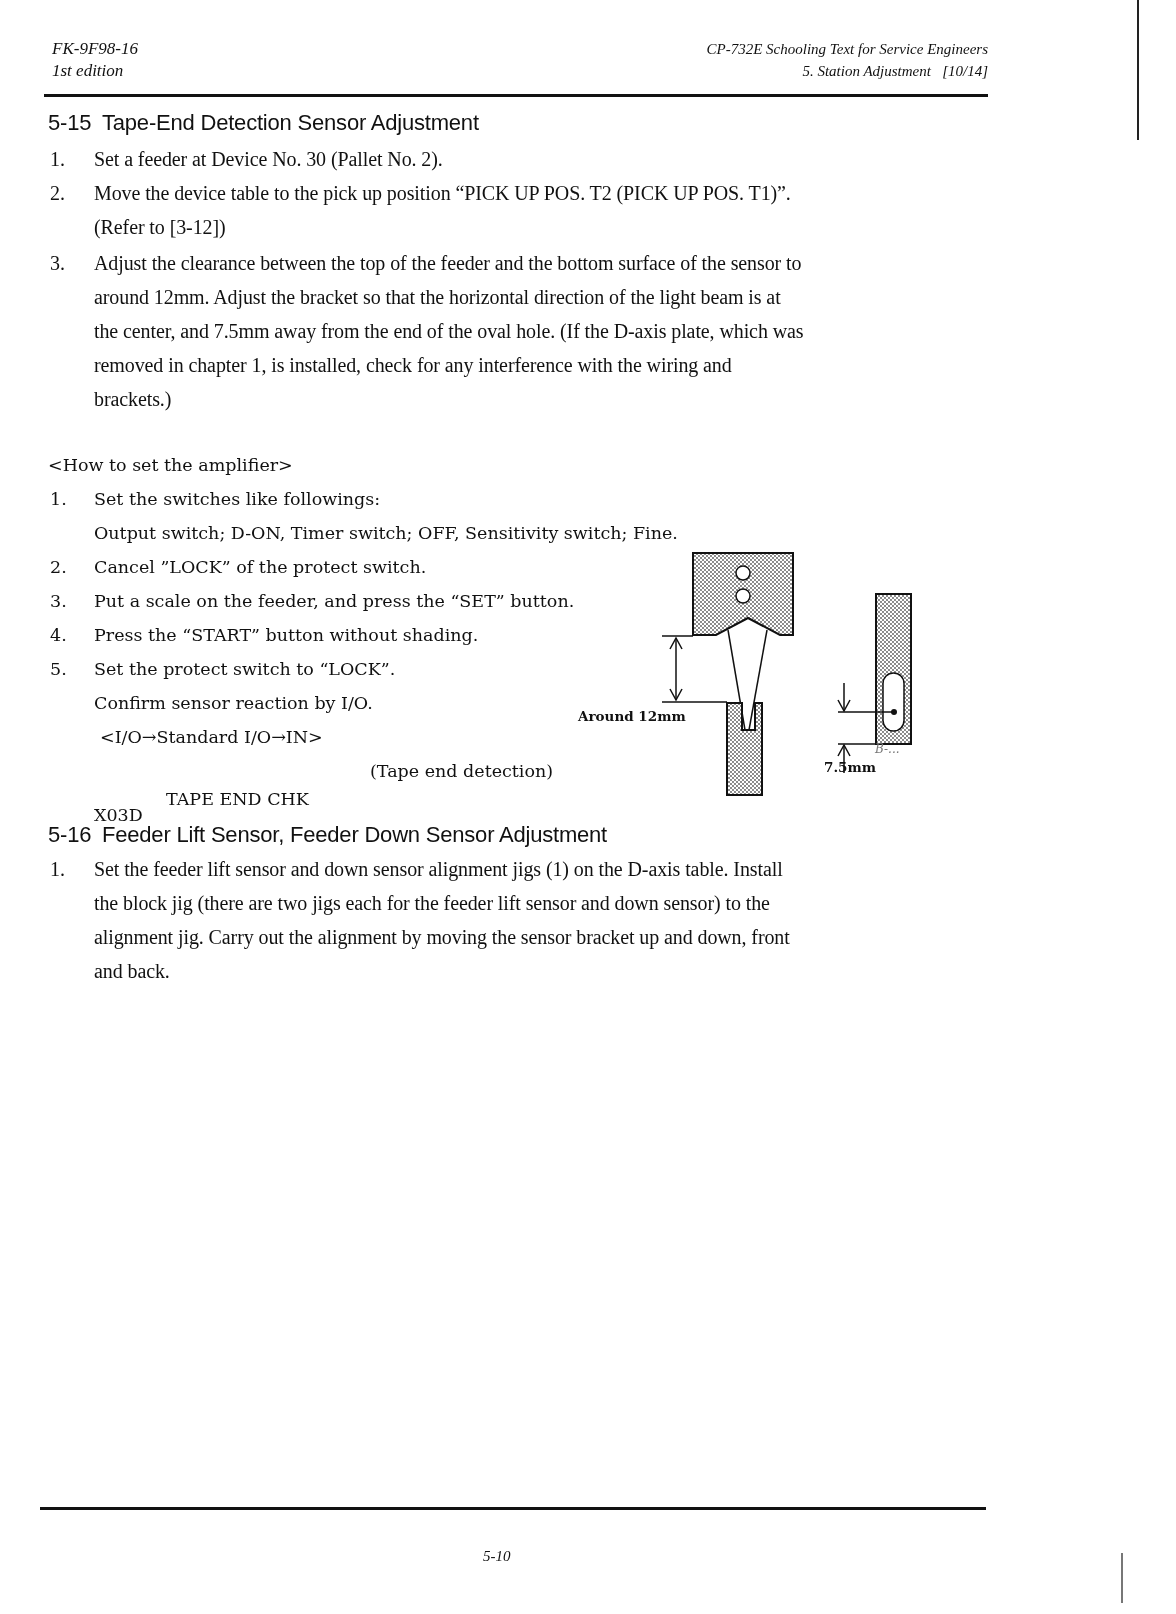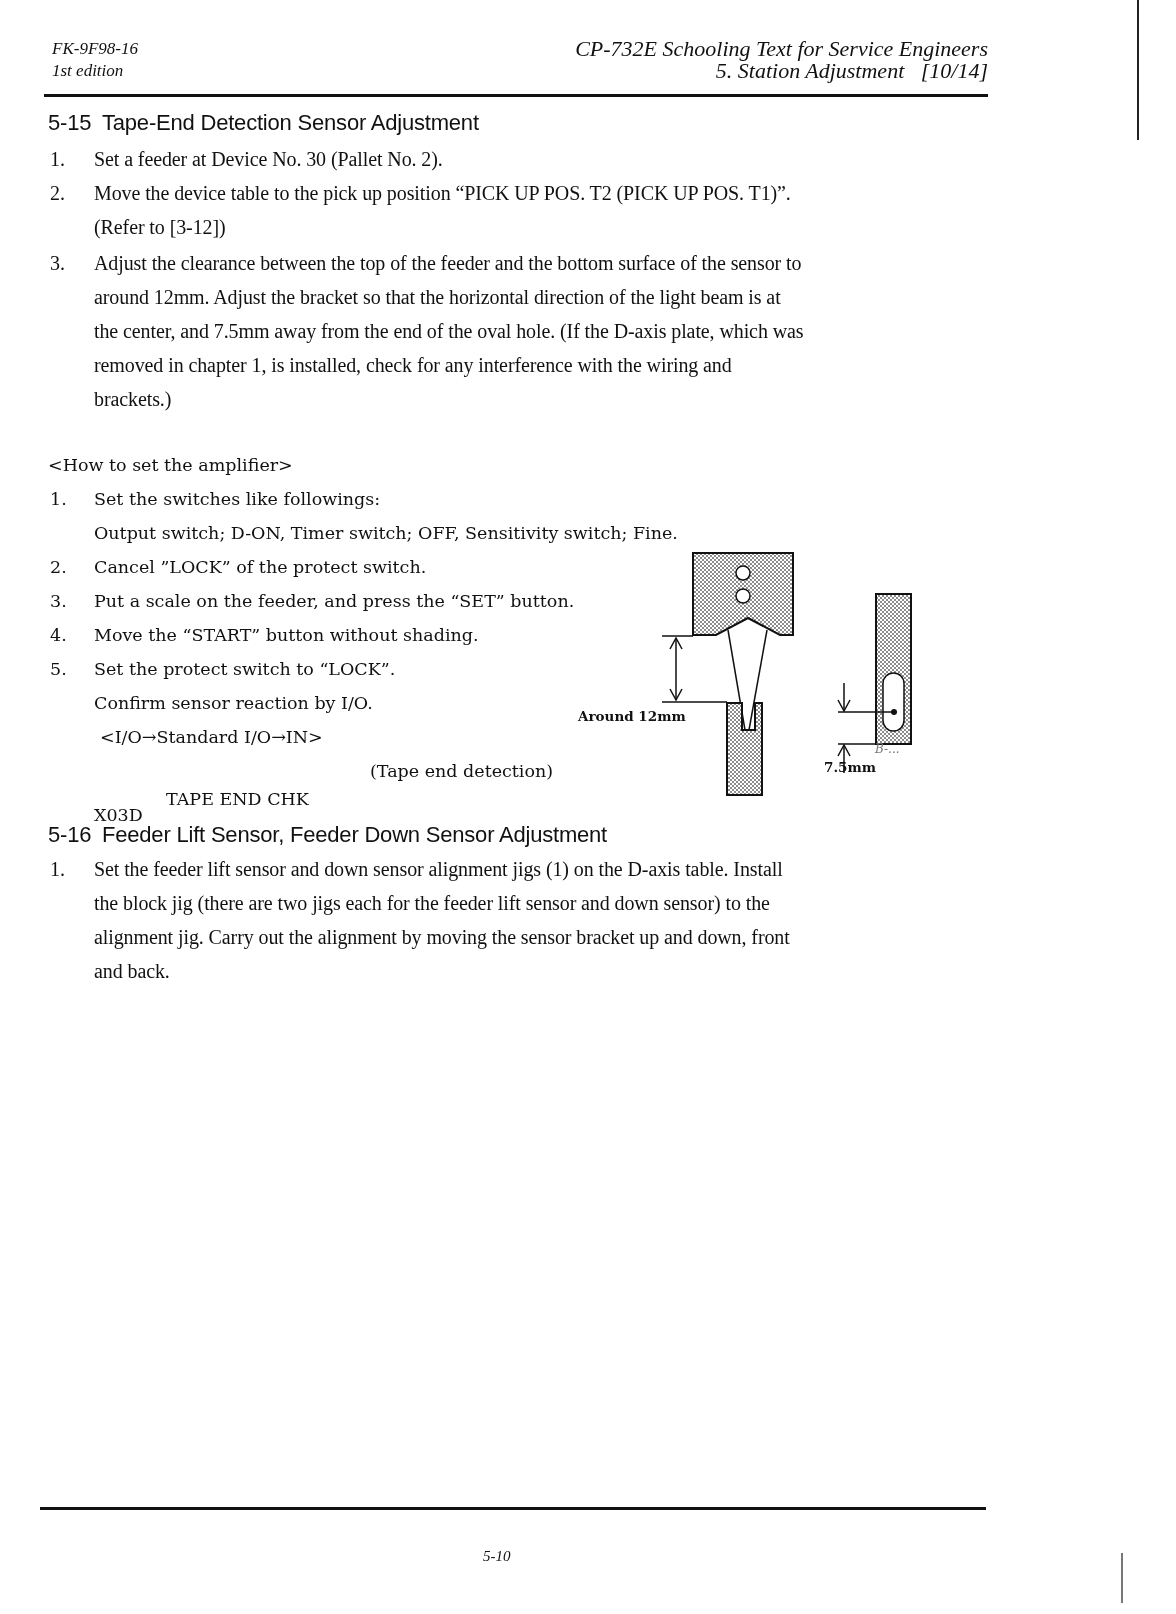--- a/index.html
+++ b/index.html
@@ -1,20 +1,20 @@
 <!DOCTYPE html>
 <html><head>
 <meta charset="utf-8">
 <style>
   html, body { margin:0; padding:0; background:#ffffff; }
   body { width:1176px; height:1614px; position:relative; overflow:hidden; color:#111; }
   .page { position:absolute; left:0; top:0; width:1176px; height:1405px; }
 
   .hdr-left { position:absolute; left:52px; top:38px; font-family:"Liberation Serif", serif; font-style:italic; font-size:17px; line-height:22px; }
-  .hdr-right { position:absolute; right:188px; top:38px; text-align:right; font-family:"Liberation Serif", serif; font-style:italic; font-size:22px; line-height:22px; }
+  .hdr-right { position:absolute; right:188px; top:38px; text-align:right; font-family:"Liberation Serif", serif; font-style:italic; font-size:15px; line-height:22px; }
   .hdr-rule { position:absolute; left:44px; top:94px; width:944px; height:3px; background:#111; }
 
   .h2 { position:absolute; left:48px; font-family:"Liberation Sans", sans-serif; font-weight:normal; font-size:22px; letter-spacing:-0.2px; }
   .h2 .num { display:inline-block; width:54px; }
 
   .body { font-family:"DejaVu Serif", serif; font-size:17.5px; color:#111; }
   .line { position:absolute; white-space:nowrap; }
   .n { position:absolute; left:50px; }
   .t { position:absolute; left:94px; }
   .cond { font-family:"Liberation Serif", serif; font-size:20px; letter-spacing:-0.1px; }
@@ -75,21 +75,21 @@
     <div class="line t" style="top:489px;">Set the switches like followings:</div>
     <div class="line t" style="top:523px;">Output switch; D-ON, Timer switch; OFF, Sensitivity switch; Fine.</div>
 
     <div class="line n" style="top:557px;">2.</div>
     <div class="line t" style="top:557px;">Cancel ”LOCK” of the protect switch.</div>
 
     <div class="line n" style="top:591px;">3.</div>
     <div class="line t" style="top:591px;">Put a scale on the feeder, and press the “SET” button.</div>
 
     <div class="line n" style="top:625px;">4.</div>
-    <div class="line t" style="top:625px;">Move the “START” button without shading.</div>
+    <div class="line t" style="top:625px;">Press the “START” button without shading.</div>
 
     <div class="line n" style="top:659px;">5.</div>
     <div class="line t" style="top:659px;">Set the protect switch to “LOCK”.</div>
     <div class="line t" style="top:693px;">Confirm sensor reaction by I/O.</div>
 
     <div class="line" style="left:100px; top:727px;">&lt;I/O→Standard I/O→IN&gt;</div>
 
     <div class="line" style="left:94px; top:761px;margin-top:44px;">X03D</div>
     <div class="line" style="left:166px; top:761px;margin-top:28px;">TAPE END CHK</div>
     <div class="line" style="left:370px; top:761px;">(Tape end detection)</div>

